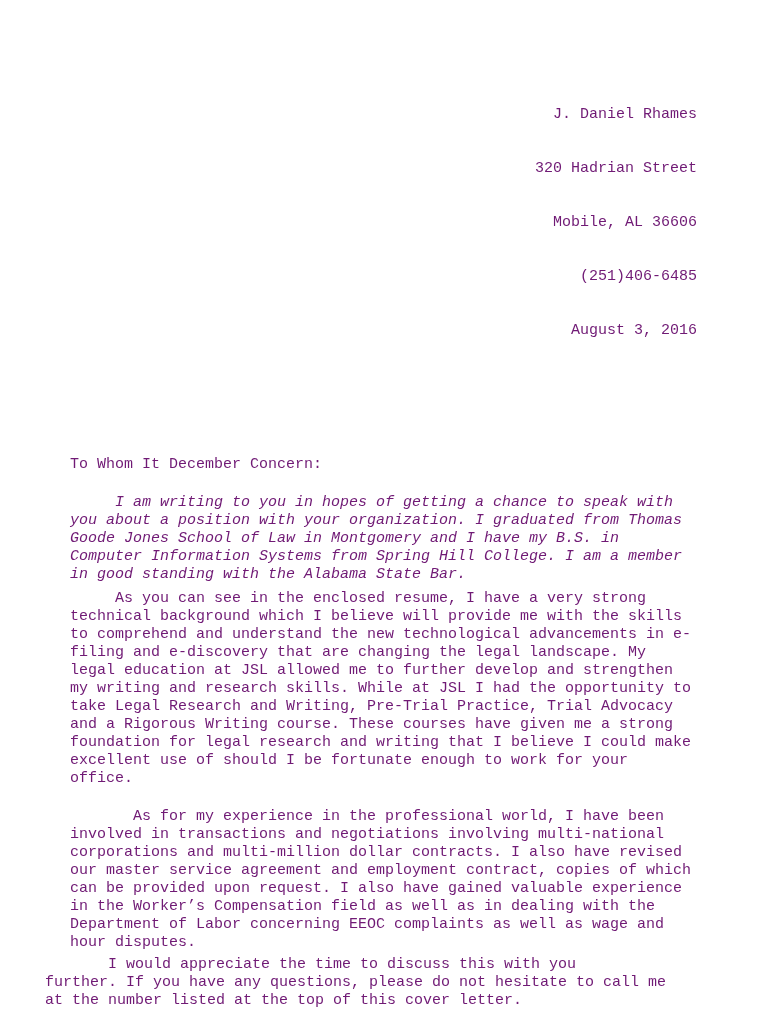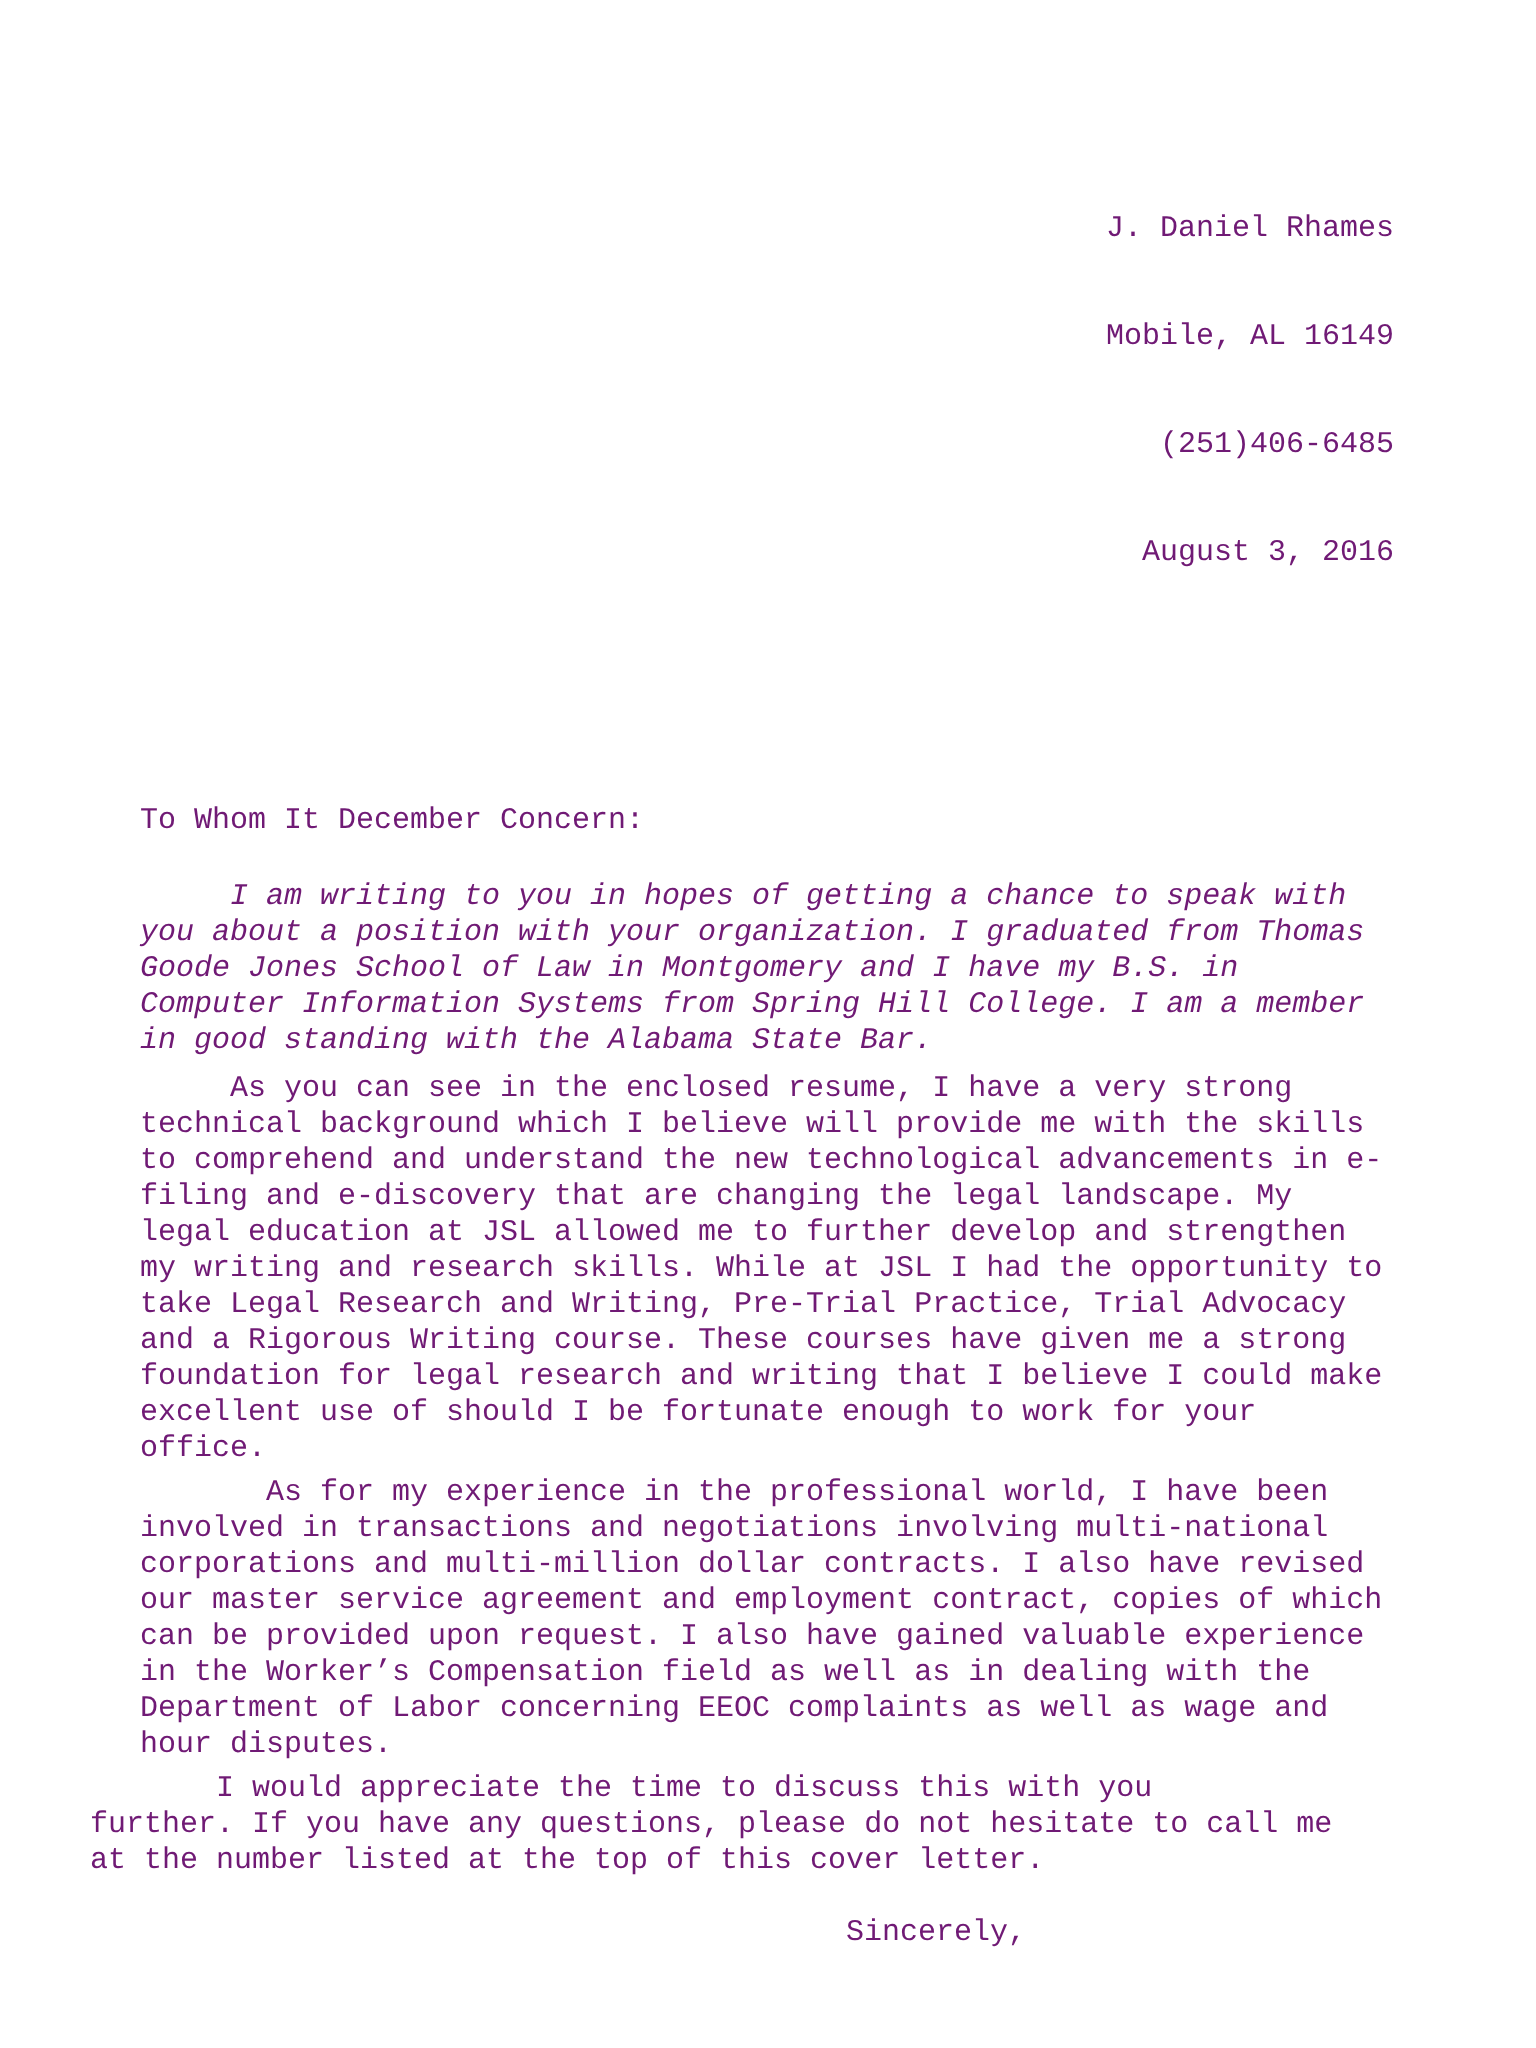--- a/index.html
+++ b/index.html
@@ -26,36 +26,37 @@
     margin-top: 80px;
     padding-left: 70px;
     white-space: pre;
   }
   .para {
     padding-left: 70px;
     white-space: pre;
   }
   .p1 { margin-top: 20px; font-style: italic; }
   .p2 { margin-top: 6px; }
-  .p3 { margin-top: 4px; }
+  .p3 { margin-top: 20px; }
   .p4 { margin-top: 4px; padding-left: 45px; }
   .closing {
     margin-top: 18px;
     padding-left: 423px;
     white-space: pre;
   }
 </style>
 </head>
 <body>
 
 <div class="page">
 
   <div class="sender-block">
     <div>J. Daniel Rhames</div>
-    <div>Mobile, AL 16149</div>
+    <div>320 Hadrian Street</div>
+    <div>Mobile, AL 36606</div>
     <div>(251)406-6485</div>
     <div>August 3, 2016</div>
   </div>
 
   <div class="salutation">To Whom It December Concern:</div>
 
   <div class="para p1">     I am writing to you in hopes of getting a chance to speak with
 you about a position with your organization. I graduated from Thomas
 Goode Jones School of Law in Montgomery and I have my B.S. in
 Computer Information Systems from Spring Hill College. I am a member

